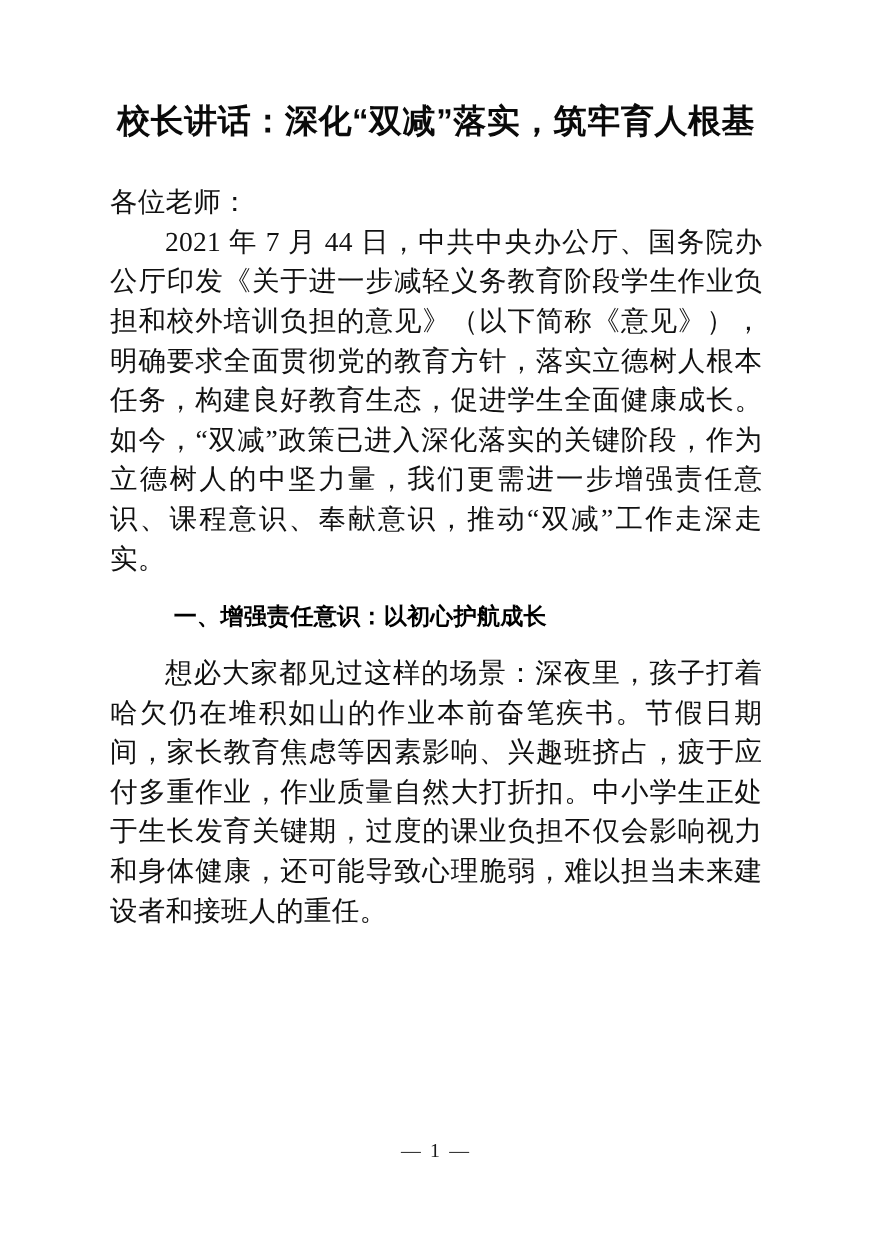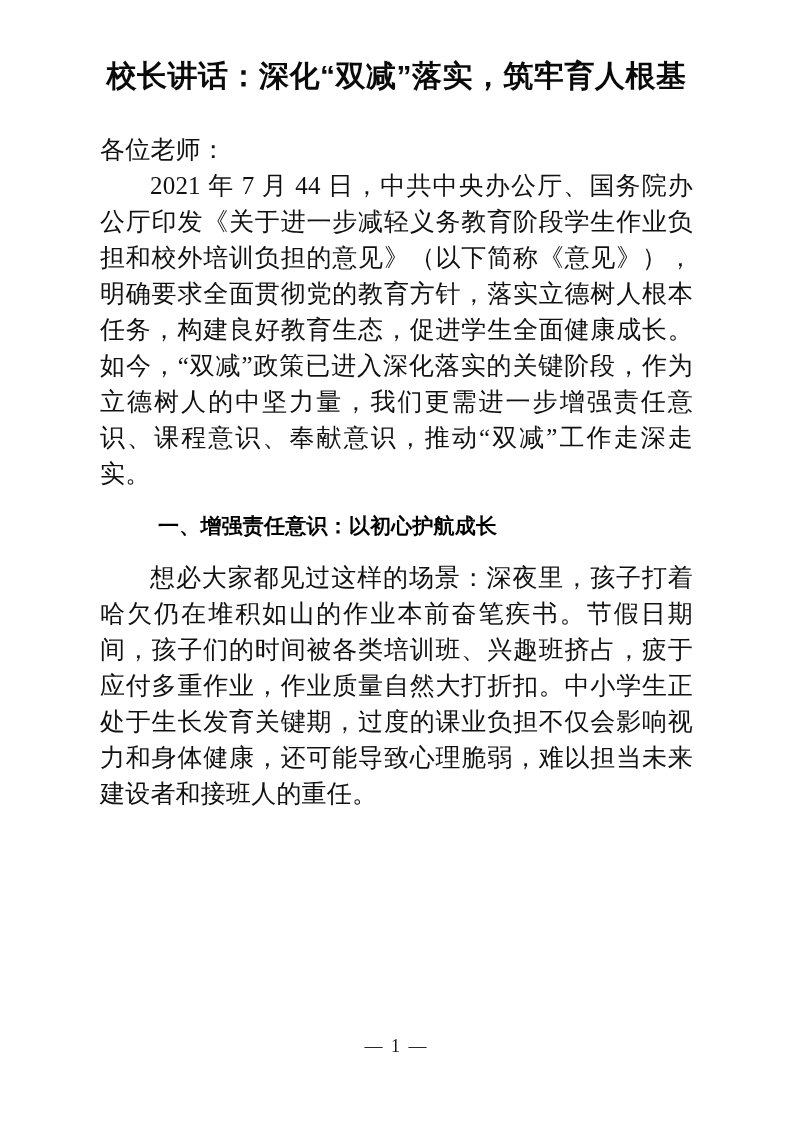--- a/index.html
+++ b/index.html
@@ -26,21 +26,21 @@
   #content {
     position: absolute;
     left: 100px;
     top: 0;
     width: 593px;
   }
 
   
   .doc-title {
     margin: 0;
-    padding-top: 54px;
+    padding-top: 89px;
     font-family: "Liberation Sans", "DejaVu Sans", sans-serif;
     font-weight: bold;
     font-size: 30px;
     line-height: 44px;
     text-align: center;
     letter-spacing: 0.5px;
     color: #0a0a0a;
   }
 
   
@@ -105,21 +105,21 @@
     <div class="body-block">
 
       <p class="para noindent">各位老师：</p>
 
 
       <p class="para indent">2021 年 7 月 44 日，中共中央办公厅、国务院办公厅印发《关于进一步减轻义务教育阶段学生作业负担和校外培训负担的意见》（以下简称《意见》），明确要求全面贯彻党的教育方针，落实立德树人根本任务，构建良好教育生态，促进学生全面健康成长。如今，“双减”政策已进入深化落实的关键阶段，作为立德树人的中坚力量，我们更需进一步增强责任意识、课程意识、奉献意识，推动“双减”工作走深走实。</p>
 
       <h2 class="section-heading">一、增强责任意识：以初心护航成长</h2>
 
 
-      <p class="para indent">想必大家都见过这样的场景：深夜里，孩子打着哈欠仍在堆积如山的作业本前奋笔疾书。节假日期间，孩子们的时间被各类培训班、兴趣班挤占，疲于应付多重作业，作业质量自然大打折扣。中小学生正处于生长发育关键期，过度的课业负担不仅会影响视力和身体健康，还可能导致心理脆弱，难以担当未来建设者和接班人的重任。</p>
+      <p class="para indent">想必大家都见过这样的场景：深夜里，孩子打着哈欠仍在堆积如山的作业本前奋笔疾书。节假日期间，家长教育焦虑等因素影响、兴趣班挤占，疲于应付多重作业，作业质量自然大打折扣。中小学生正处于生长发育关键期，过度的课业负担不仅会影响视力和身体健康，还可能导致心理脆弱，难以担当未来建设者和接班人的重任。</p>
 
 
     </div>
   </div>
 
   <div class="page-footer">— 1 —</div>
 
 </div>
 
 </body></html>

